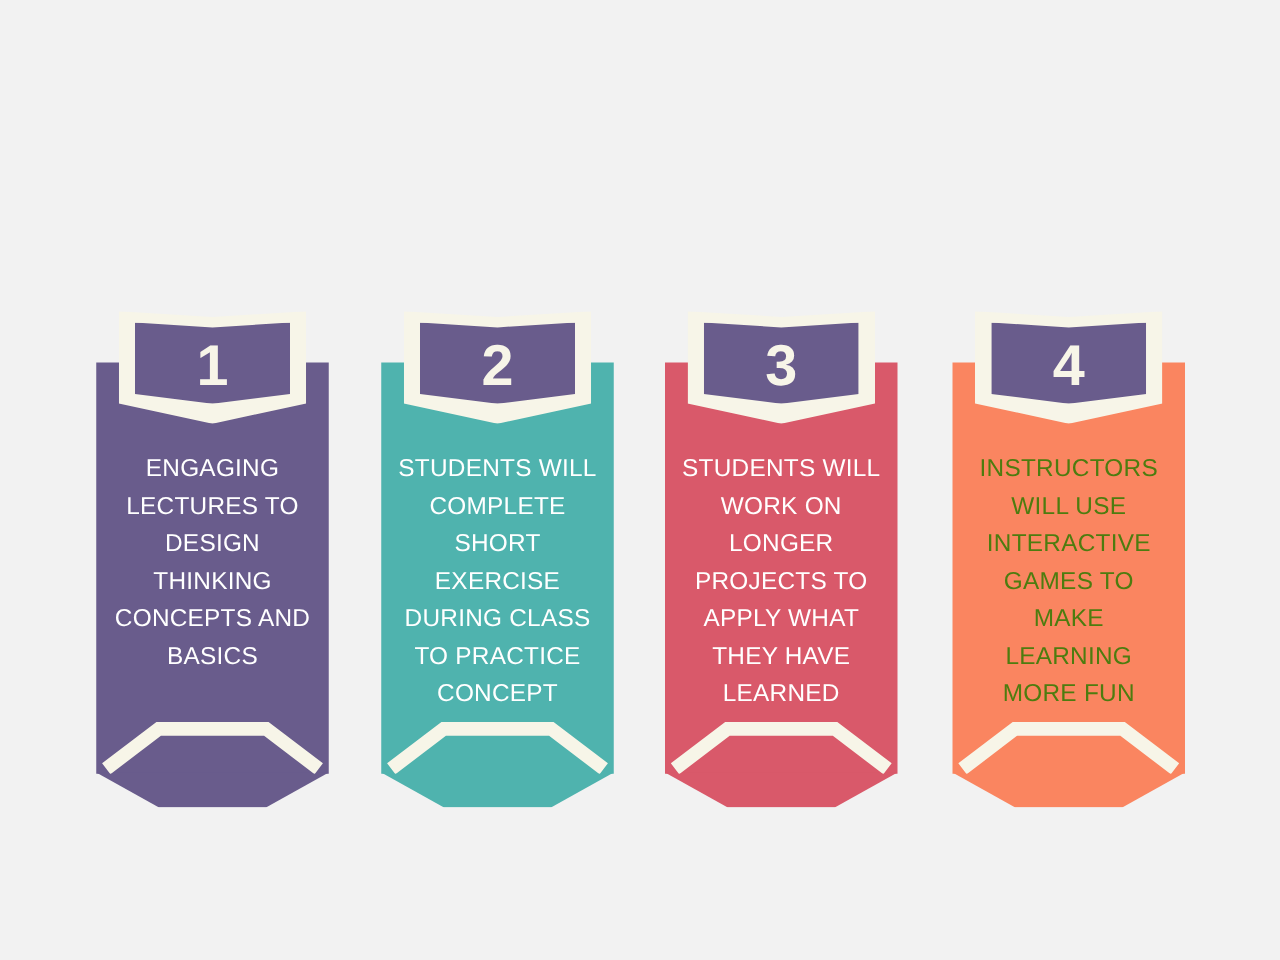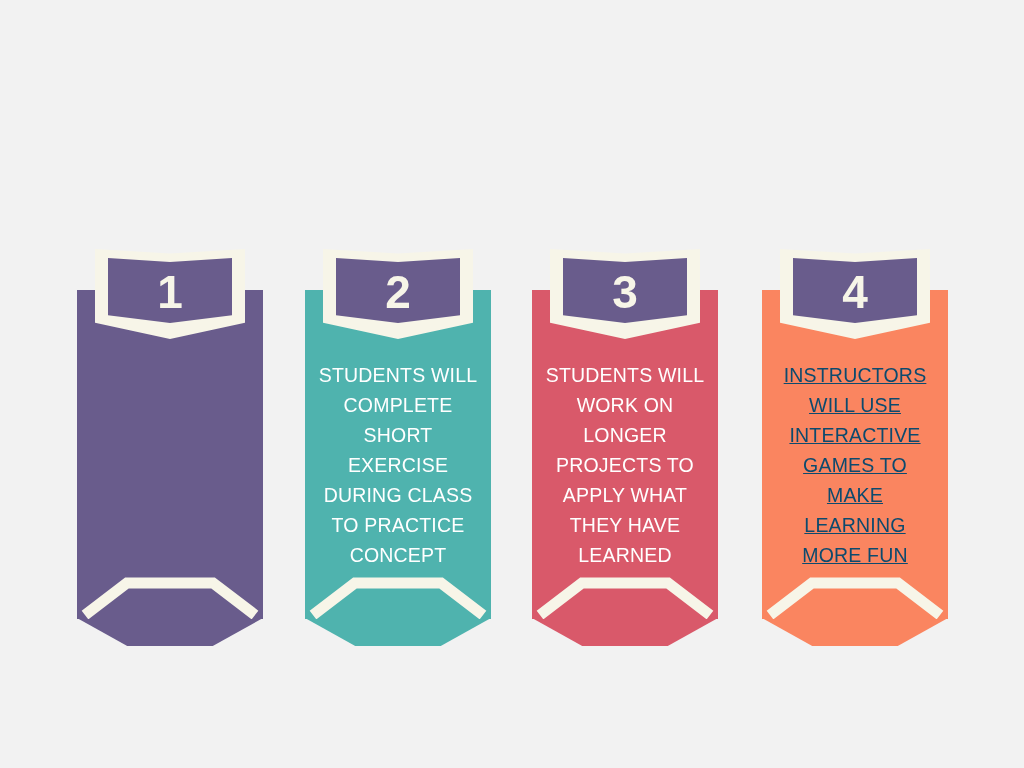--- a/index.html
+++ b/index.html
@@ -130,20 +130,26 @@
     <div class="chevron">
       <svg viewBox="0 0 186 44" preserveAspectRatio="none" aria-hidden="true">
         <polyline points="8,40 50,8 136,8 178,40" fill="none" stroke="#f7f5e8" stroke-width="11"></polyline>
       </svg>
     </div>
     <div class="badge">
       <div class="badge-outer" style="background: rgb(247, 245, 232);"></div>
       <div class="badge-inner" style="background: rgb(105, 92, 140);"></div>
       <div class="badge-number" style="color: rgb(247, 245, 232);">1</div>
     </div>
+    <div class="caption" style="color: rgb(255, 255, 255);">ENGAGING
+LECTURES TO
+DESIGN
+THINKING
+CONCEPTS AND
+BASICS</div>
   </div>
 
   <div class="column col-1">
     <div class="bar" style="background: rgb(79, 179, 174);"></div>
     <div class="bottom-tab" style="background: rgb(79, 179, 174);"></div>
     <div class="chevron">
       <svg viewBox="0 0 186 44" preserveAspectRatio="none" aria-hidden="true">
         <polyline points="8,40 50,8 136,8 178,40" fill="none" stroke="#f7f5e8" stroke-width="11"></polyline>
       </svg>
     </div>
@@ -189,21 +195,21 @@
     <div class="chevron">
       <svg viewBox="0 0 186 44" preserveAspectRatio="none" aria-hidden="true">
         <polyline points="8,40 50,8 136,8 178,40" fill="none" stroke="#f7f5e8" stroke-width="11"></polyline>
       </svg>
     </div>
     <div class="badge">
       <div class="badge-outer" style="background: rgb(247, 245, 232);"></div>
       <div class="badge-inner" style="background: rgb(105, 92, 140);"></div>
       <div class="badge-number" style="color: rgb(247, 245, 232);">4</div>
     </div>
-    <div class="caption" style="color: #0c4a6e; text-decoration: underline;">INSTRUCTORS
+    <div class="caption" style="color: #4d7c0f;">INSTRUCTORS
 WILL USE
 INTERACTIVE
 GAMES TO
 MAKE
 LEARNING
 MORE FUN</div>
   </div>
 
 </div>
 

